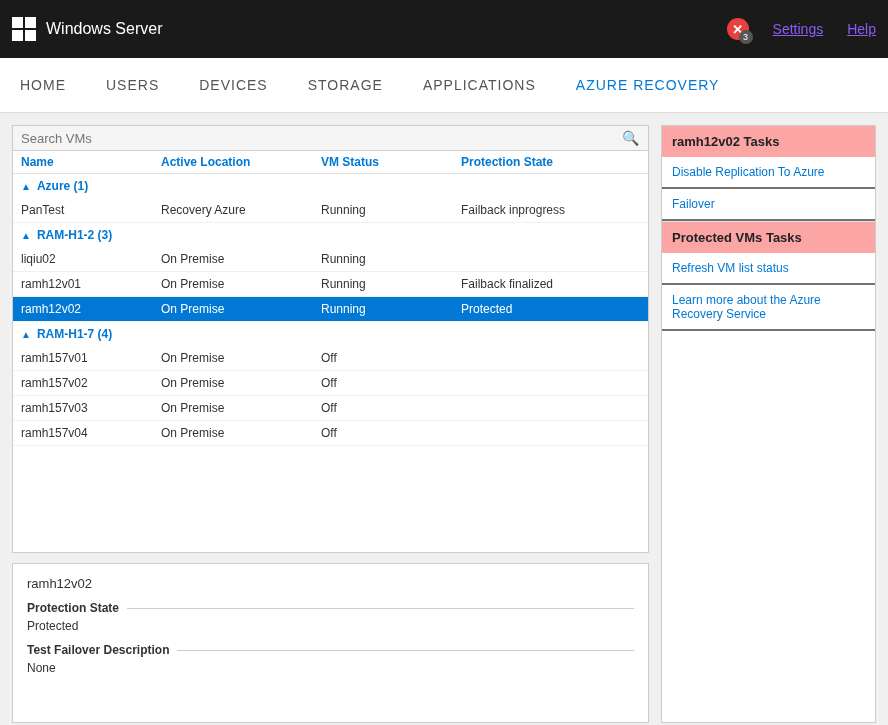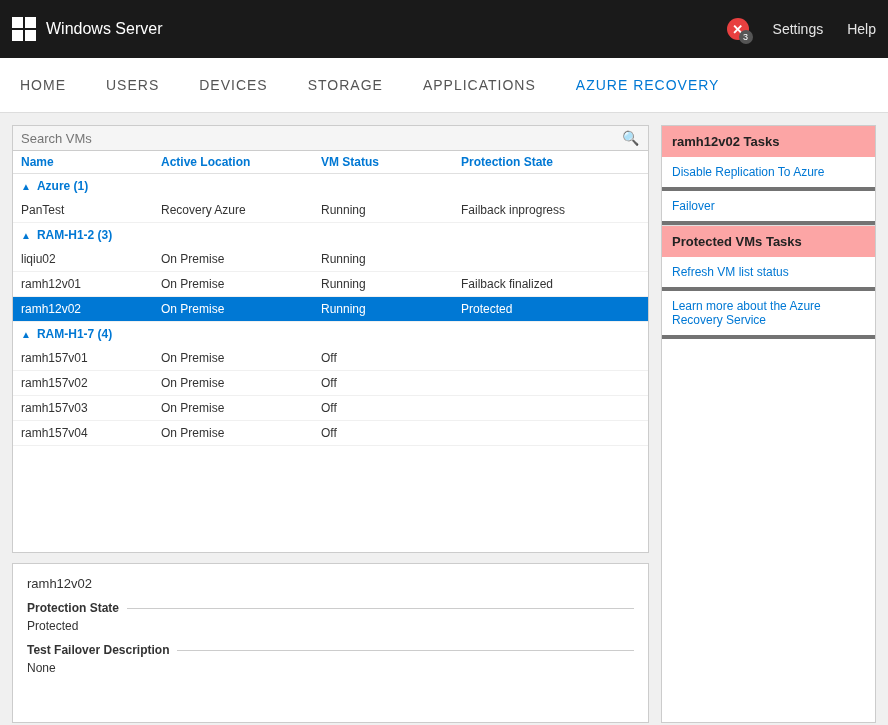--- a/index.html
+++ b/index.html
@@ -67,23 +67,24 @@
       color: white;
       font-size: 9px;
       width: 14px;
       height: 14px;
       border-radius: 50%;
       display: flex;
       align-items: center;
       justify-content: center;
     }
     .title-bar-link {
-      color: #e5e5e5;
+      color: #8b5cf6;
       font-size: 14px;
       cursor: pointer;
+      text-decoration: underline;
     }
 
     
     .nav-bar {
       background: white;
       height: 55px;
       display: flex;
       align-items: center;
       padding: 0 16px;
       border-bottom: 1px solid #ddd;
@@ -248,21 +249,21 @@
       padding: 8px 10px;
       font-size: 13px;
       font-weight: 600;
       color: #222;
     }
     .right-task-item {
       padding: 8px 10px;
       font-size: 12px;
       color: #0078d4;
       cursor: pointer;
-      border-bottom: 4px solid #737373;
+      border-bottom: 2px solid #737373;
     }
     .right-divider {
       height: 1px;
       background: #e0e0e0;
     }
   </style>
 </head>
 <body>
 
 <div class="title-bar">

